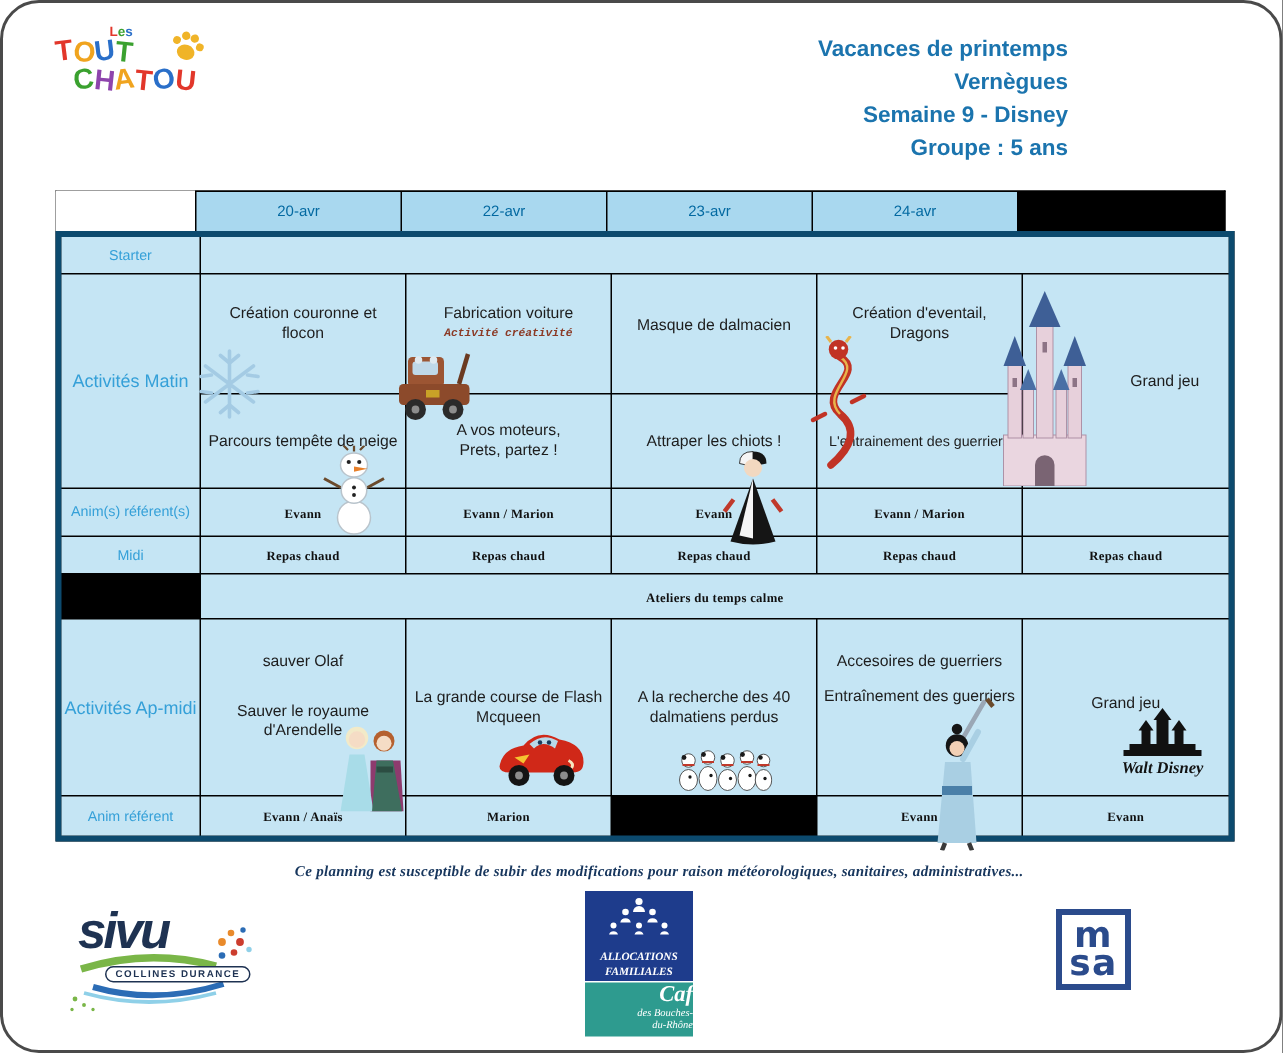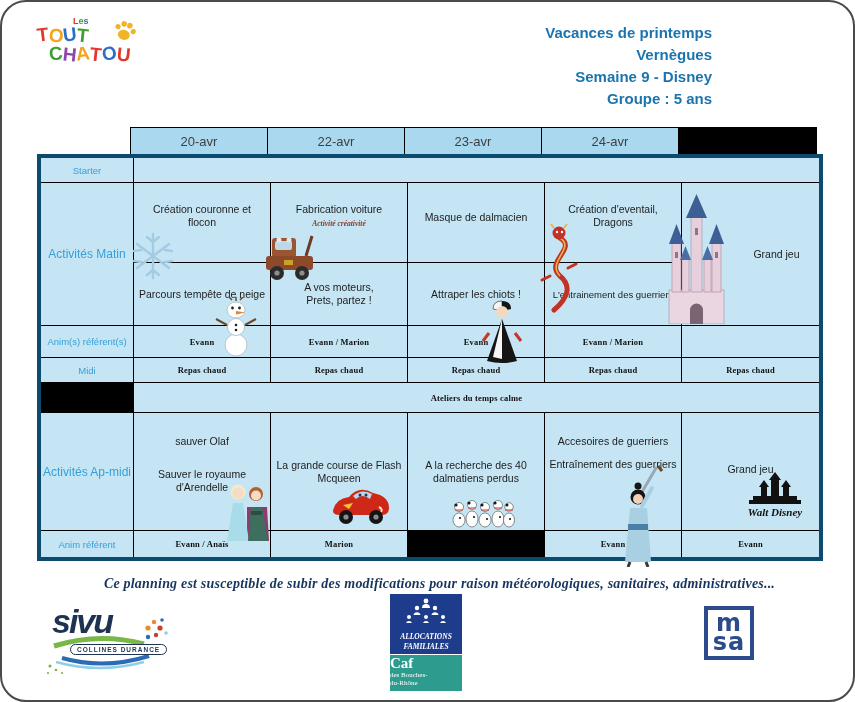--- a/index.html
+++ b/index.html
@@ -17,60 +17,60 @@
   .tc-chatou { left:14px; top:27px; }
   .tc-line span:nth-child(odd){ transform:rotate(-7deg); }
   .tc-line span:nth-child(even){ transform:rotate(6deg) translateY(1px); }
   .tc-paw { position:absolute; left:77px; top:2px; transform:rotate(18deg); }
 
   
   .hdr-row { position:absolute; left:35px; top:125px; display:grid;
              grid-template-columns:92px 136px 136px 136px 136px 137px; gap:1px;
              background:#000; border:1px solid #000; border-bottom:none; height:27px; }
   .hdr-corner { background:#fff; margin:-1px 0 0 -1px; }
-  .hdr-cell { background:#a9d8ef; color:#404040; font-size:13px; display:flex; align-items:center; justify-content:center; }
+  .hdr-cell { background:#a9d8ef; color:#0369a1; font-size:10px; display:flex; align-items:center; justify-content:center; }
 
   .tbl { position:absolute; left:35px; top:152px; display:grid;
          grid-template-columns:92px 136px 136px 136px 136px 137px;
          grid-template-rows:24px 79px 62px 31px 24px 29px 117px 26px;
          gap:1px; background:#000; border:4px solid #0c4a6e; }
   .cell { background:#c5e5f4; overflow:visible; }
   .lbl { color:#35a0d8; display:flex; align-items:center; justify-content:center; text-align:center; font-size:12px; }
   .lbl.small { font-size:9.5px; }
   .act { color:#1d1d1d; font-size:10.5px; text-align:center; display:flex; flex-direction:column; align-items:center; }
   .mtop { padding-top:20px; line-height:13px; }
   .mbot { justify-content:center; line-height:13px; }
-  .sub-cursive { font-family:Liberation Serif, serif; font-style:italic; font-weight:bold; font-size:7.5px; color:#8b3a26; margin-top:1px; }
+  .sub-cursive { font-family:Liberation Mono, monospace; font-style:italic; font-weight:bold; font-size:7.5px; color:#8b3a26; margin-top:1px; }
   .condensed { font-family:"Liberation Serif", serif; font-weight:bold; font-size:8.5px; color:#101010;
                display:flex; align-items:center; justify-content:center; letter-spacing:.2px; }
   .merged-gj { display:flex; align-items:center; justify-content:center; padding-left:52px; font-size:10.5px; color:#1d1d1d; }
   .ap { padding-top:22px; line-height:13px; }
   .ap-center { justify-content:center; padding-top:0; }
   .gap-lg { margin-bottom:20px; }
   .gap-sm { margin-bottom:10px; }
 
   
   .img-layer { position:absolute; inset:0; pointer-events:none; }
   .img-layer > div { position:absolute; }
   .wd-text { font-family:"Liberation Serif", serif; font-style:italic; font-weight:bold; font-size:11px; color:#111; text-align:center; margin-top:-2px; }
 
   
   .note { position:absolute; left:0; right:0; top:574px; text-align:center;
           font-family:"Liberation Serif", serif; font-style:italic; font-weight:bold;
-          font-size:14px; color:#17365d; letter-spacing:.2px;margin-left:24px; }
+          font-size:10px; color:#17365d; letter-spacing:.2px;margin-left:24px; }
 
   
   .sivu { position:absolute; left:42px; top:598px; width:135px; height:78px; }
   .sivu-name { position:absolute; left:8px; top:2px; font-size:34px; font-weight:bold; color:#1e3252; letter-spacing:-2px; font-style:italic; }
   .sivu-banner { position:absolute; left:26px; top:44px; border:1.5px solid #1e3252; border-radius:8px; background:#fff;
                  font-size:6.5px; font-weight:bold; color:#1e3252; letter-spacing:1px; padding:1px 6px; }
   .caf { position:absolute; left:388px; top:592px; width:72px; }
   .caf-top { background:#1e3c8c; height:60px; color:#fff; text-align:center; padding-top:2px; }
   .caf-top .fam-txt { font-family:"Liberation Serif", serif; font-style:italic; font-weight:bold; font-size:7.5px; line-height:8.5px; margin-top:1px; }
-  .caf-bot { background:#2e9b8f; height:36px; color:#fff; text-align:left; margin-top:1px; }
+  .caf-bot { background:#2e9b8f; height:36px; color:#fff; text-align:right; margin-top:1px;font-style:italic; }
   .caf-name { font-family:"Liberation Serif", serif; font-weight:bold; font-size:15px; line-height:16px; }
   .caf-sub { font-family:"Liberation Serif", serif; font-size:7px; line-height:8px; }
   .msa { position:absolute; left:702px; top:604px; display:flex; }
   .msa-box { width:50px; height:54px; border:4px solid #2b4b8c; color:#2b4b8c; font-weight:bold;
              display:flex; flex-direction:column; align-items:center; justify-content:center; line-height:19px;
              font-size:24px; font-family:"DejaVu Sans", sans-serif; letter-spacing:1px; }
   .msa-items { margin-left:8px; padding-top:1px; }
   .msa-item { font-size:10.5px; color:#2b4b8c; border-bottom:2px solid #f2c230; width:62px; line-height:11px; margin-bottom:2px; }
 </style>
 </head>

